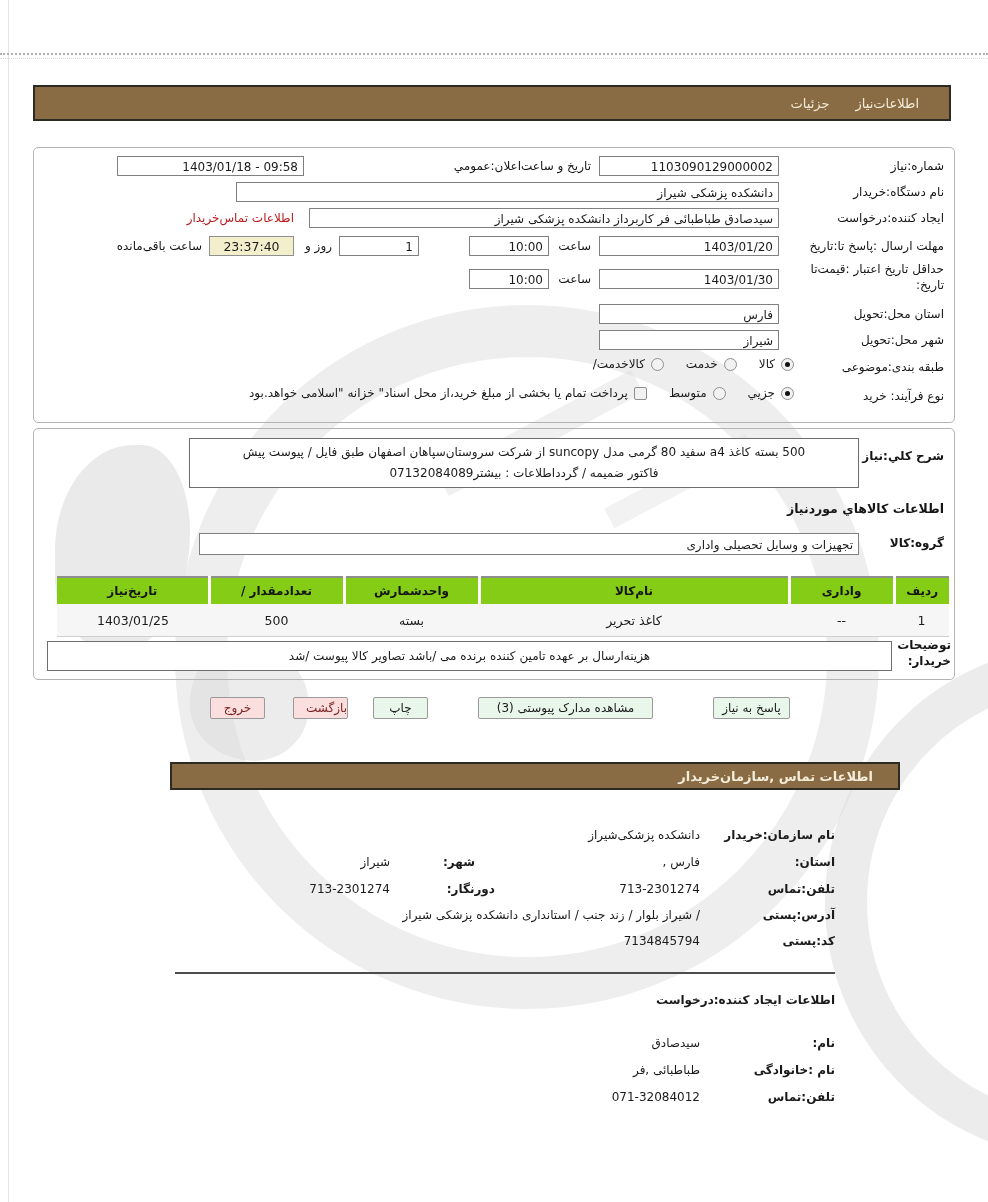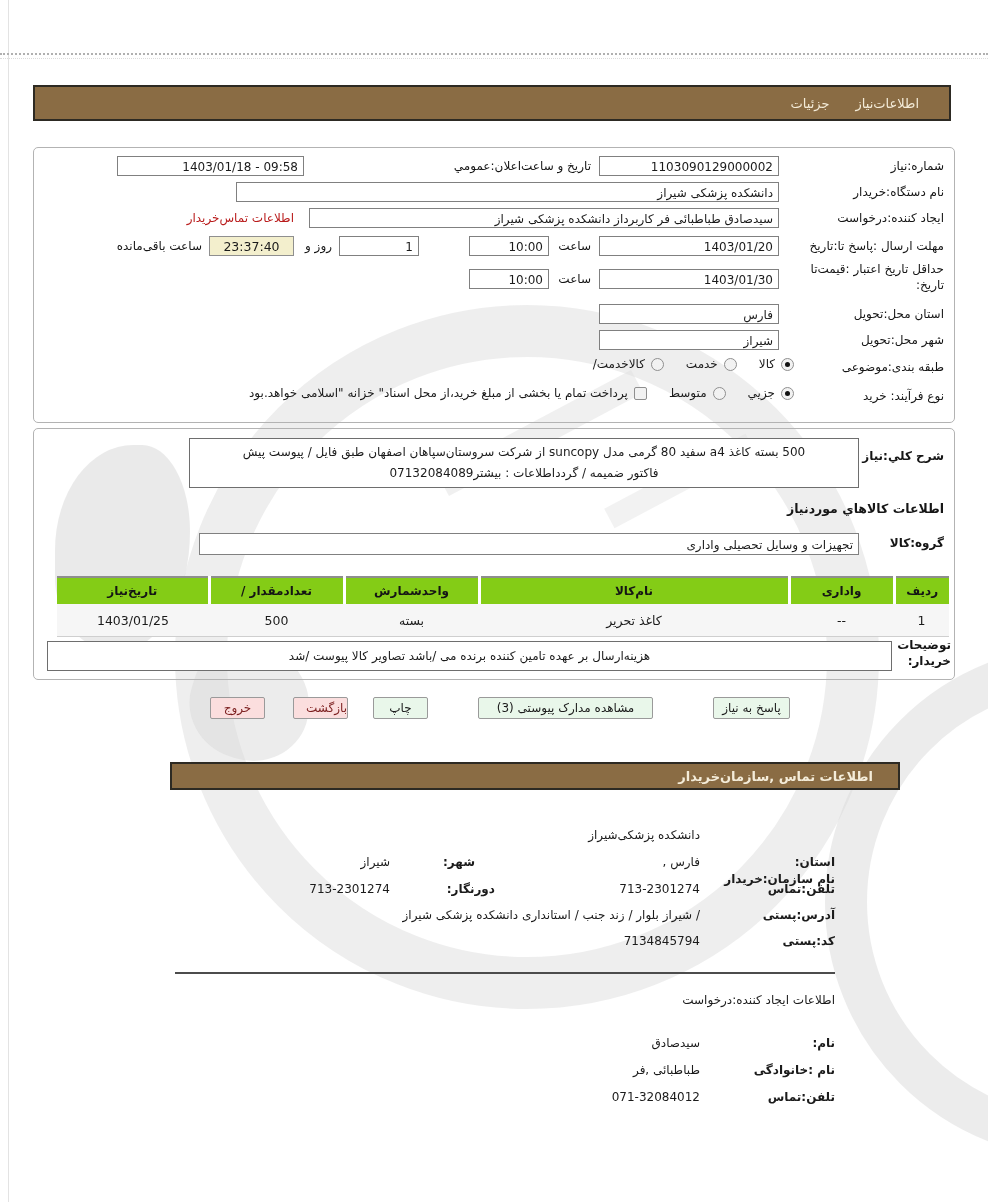--- a/index.html
+++ b/index.html
@@ -65,21 +65,21 @@
   .btn.green{background:#e9f7ea;color:#1b1b1b;}
   .btn.pink{background:#fbdede;color:#7c1f1f;}
   
   #bar2{left:150px;width:730px;top:762px;height:28px;line-height:25px;font-weight:bold;font-size:13px;
         text-align:right;padding-left:10px;padding-right:25px;box-sizing:border-box;margin-left:20px;}
   
   .c-lbl{position:absolute;right:153px;font-weight:bold;white-space:nowrap;font-size:12px;}
   .c-lbl2{position:absolute;font-weight:bold;white-space:nowrap;font-size:12px;}
   .c-val{position:absolute;white-space:nowrap;font-size:12px;}
   .hline{position:absolute;left:175px;width:660px;border-top:2px solid #4c4c4c;}
-  .sec-title{position:absolute;right:153px;font-weight:normal;white-space:nowrap;font-size:12px;}
+  .sec-title{position:absolute;right:153px;font-weight:bold;white-space:nowrap;font-size:12px;}
 </style>
 </head>
 <body>
 
 <div class="wm wm-ring1"></div>
 <div class="wm wm-ring2"></div>
 <div class="wm wm-blob1"></div>
 <div class="wm wm-blob2"></div>
 <div class="wm wm-bar1"></div>
 <div class="wm wm-bar2"></div>
@@ -208,21 +208,21 @@
   <div class="btn green" style="right:198px;width:77px;">پاسخ به نیاز</div>
   <div class="btn green" style="right:335px;width:175px;">مشاهده مدارک پیوستی (3)</div>
   <div class="btn green" style="right:560px;width:55px;">چاپ</div>
   <div class="btn pink" style="right:640px;width:55px;padding-left:41px;">بازگشت</div>
   <div class="btn pink" style="right:723px;width:55px;">خروج</div>
 </div>
 
 <div id="bar2" class="layer brownbar">اطلاعات  تماس ,سازمان‌خریدار</div>
 
 <div class="layer" style="left:0;top:0;width:988px;height:1202px;pointer-events:none;">
-  <span class="c-lbl" style="top:828px;margin-top:44px;">نام سازمان:خریدار</span>
+  <span class="c-lbl" style="top:828px;">نام سازمان:خریدار</span>
   <span class="c-val" style="right:288px;top:828px;">دانشکده پزشکی‌شیراز</span>
 
   <span class="c-lbl" style="top:855px;">استان:</span>
   <span class="c-val" style="right:288px;top:855px;">فارس ,</span>
   <span class="c-lbl2" style="right:513px;top:855px;">شهر:</span>
   <span class="c-val" style="right:598px;top:855px;">شیراز</span>
 
   <span class="c-lbl" style="top:882px;">تلفن:تماس</span>
   <span class="c-val" style="right:288px;top:882px;">713-2301274</span>
   <span class="c-lbl2" style="right:493px;top:882px;">دورنگار:</span>

